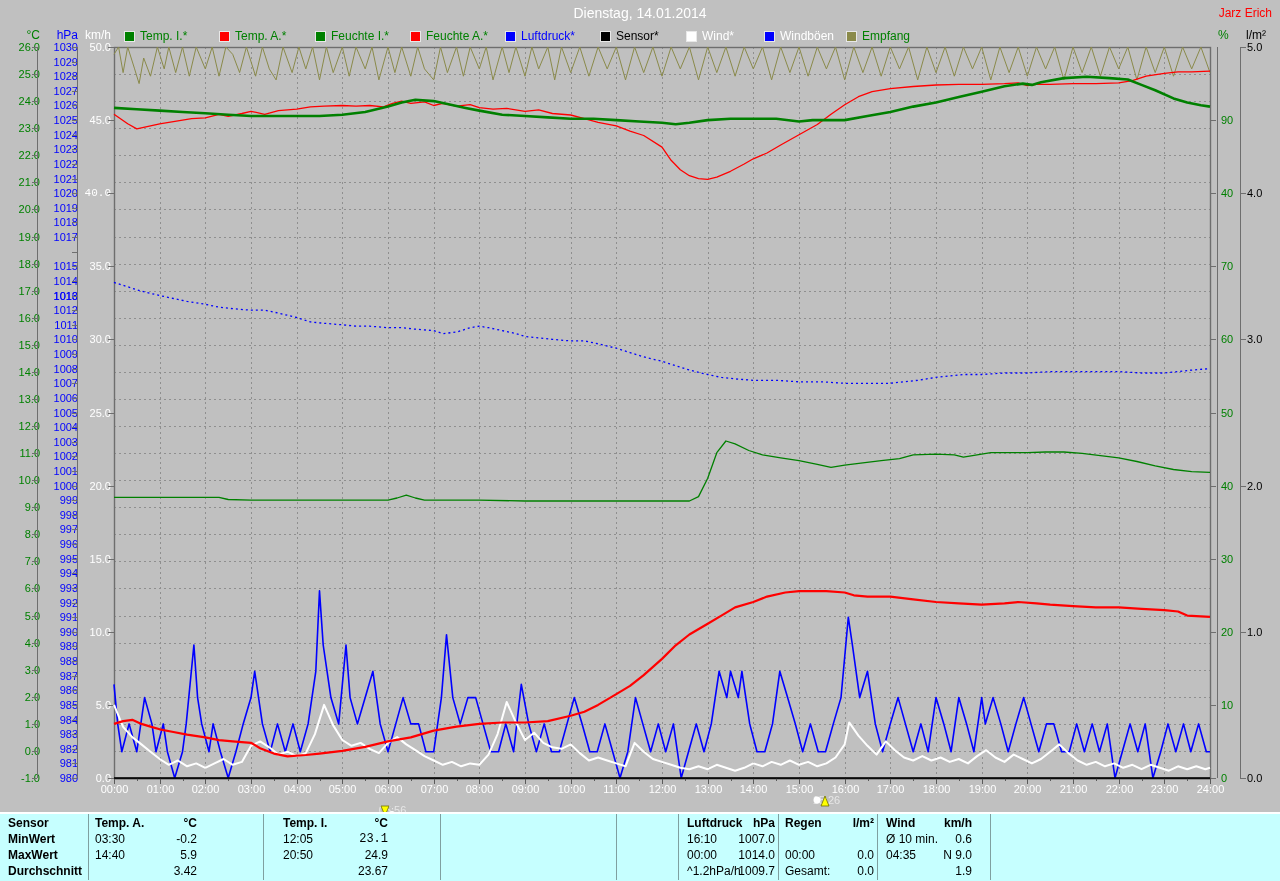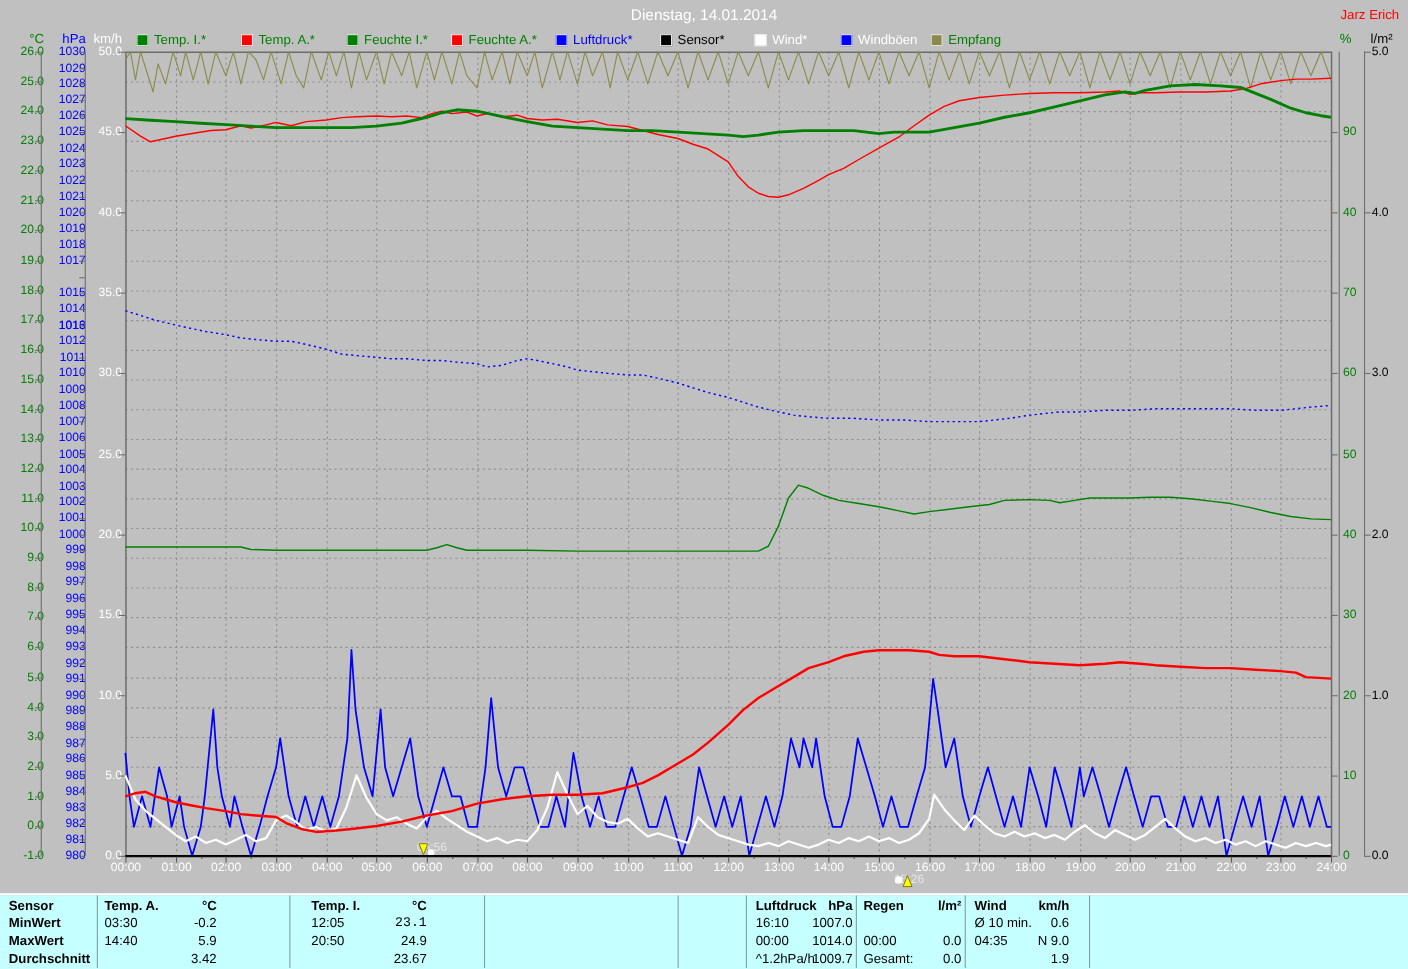--- a/index.html
+++ b/index.html
@@ -151,21 +151,21 @@
     <div class="abs ax-label" style="top: 56.5px; color: rgb(0, 0, 255); width: 34px; left: 44px; text-align: right;">1029</div>
     <div class="abs ax-label" style="top: 41.5px; color: rgb(0, 0, 255); width: 34px; left: 44px; text-align: right;">1030</div>
     <div class="abs ax-label" style="top: 772.5px; color: rgb(255, 255, 255); width: 34px; left: 77px; text-align: right;">0.0</div>
     <div class="abs ax-label" style="top: 699.5px; color: rgb(255, 255, 255); width: 34px; left: 77px; text-align: right;">5.0</div>
     <div class="abs ax-label" style="top: 626.5px; color: rgb(255, 255, 255); width: 34px; left: 77px; text-align: right;">10.0</div>
     <div class="abs ax-label" style="top: 553.5px; color: rgb(255, 255, 255); width: 34px; left: 77px; text-align: right;">15.0</div>
     <div class="abs ax-label" style="top: 480.5px; color: rgb(255, 255, 255); width: 34px; left: 77px; text-align: right;">20.0</div>
     <div class="abs ax-label" style="top: 407.5px; color: rgb(255, 255, 255); width: 34px; left: 77px; text-align: right;">25.0</div>
     <div class="abs ax-label" style="top: 333.5px; color: rgb(255, 255, 255); width: 34px; left: 77px; text-align: right;">30.0</div>
     <div class="abs ax-label" style="top: 260.5px; color: rgb(255, 255, 255); width: 34px; left: 77px; text-align: right;">35.0</div>
-    <div class="abs ax-label" style="top: 187.5px; color: rgb(255, 255, 255); width: 34px; left: 77px; text-align: right;">40.0</div>
+    <div class="abs ax-label" style="top: 187.5px; color: rgb(255, 255, 255); width: 34px; left: 77px; text-align: right; font-family: Liberation Mono, monospace;">40.0</div>
     <div class="abs ax-label" style="top: 114.5px; color: rgb(255, 255, 255); width: 34px; left: 77px; text-align: right;">45.0</div>
     <div class="abs ax-label" style="top: 41.5px; color: rgb(255, 255, 255); width: 34px; left: 77px; text-align: right;">50.0</div>
     <div class="abs ax-label" style="top: 772.5px; color: rgb(0, 128, 0); width: 34px; left: 1221px;">0</div>
     <div class="abs ax-label" style="top: 699.5px; color: rgb(0, 128, 0); width: 34px; left: 1221px;">10</div>
     <div class="abs ax-label" style="top: 626.5px; color: rgb(0, 128, 0); width: 34px; left: 1221px;">20</div>
     <div class="abs ax-label" style="top: 553.5px; color: rgb(0, 128, 0); width: 34px; left: 1221px;">30</div>
     <div class="abs ax-label" style="top: 480.5px; color: rgb(0, 128, 0); width: 34px; left: 1221px;">40</div>
     <div class="abs ax-label" style="top: 407.5px; color: rgb(0, 128, 0); width: 34px; left: 1221px;">50</div>
     <div class="abs ax-label" style="top: 333.5px; color: rgb(0, 128, 0); width: 34px; left: 1221px;">60</div>
     <div class="abs ax-label" style="top: 260.5px; color: rgb(0, 128, 0); width: 34px; left: 1221px;">70</div>
@@ -195,21 +195,21 @@
     <div class="abs x-label" style="left: 779.5px; top: 783px;">15:00</div>
     <div class="abs x-label" style="left: 825.5px; top: 783px;">16:00</div>
     <div class="abs x-label" style="left: 870.5px; top: 783px;">17:00</div>
     <div class="abs x-label" style="left: 916.5px; top: 783px;">18:00</div>
     <div class="abs x-label" style="left: 962.5px; top: 783px;">19:00</div>
     <div class="abs x-label" style="left: 1007.5px; top: 783px;">20:00</div>
     <div class="abs x-label" style="left: 1053.5px; top: 783px;">21:00</div>
     <div class="abs x-label" style="left: 1099.5px; top: 783px;">22:00</div>
     <div class="abs x-label" style="left: 1144.5px; top: 783px;">23:00</div>
     <div class="abs x-label" style="left: 1190.5px; top: 783px;">24:00</div>
-    <div class="abs marker" style="left: 378.803px; top: 765px;">
+    <div class="abs marker" style="left: 378.803px; top: 804px;">
       <svg width="20" height="14">
         <polygon points="2,2 10,2 6,12" fill="#ffff00" stroke="#707000" stroke-width="0.8"></polygon>
         <circle cx="13" cy="10" r="3" fill="#ffffff"></circle>
       </svg>
       <span>05:56</span>
     </div>
     <div class="abs marker" style="left: 812.637px; top: 794px;">
       <svg width="20" height="14">
         <circle cx="4" cy="6" r="3.5" fill="#ffffff"></circle>
         <polygon points="8,12 16,12 12,2" fill="#ffff00" stroke="#707000" stroke-width="0.8"></polygon>

